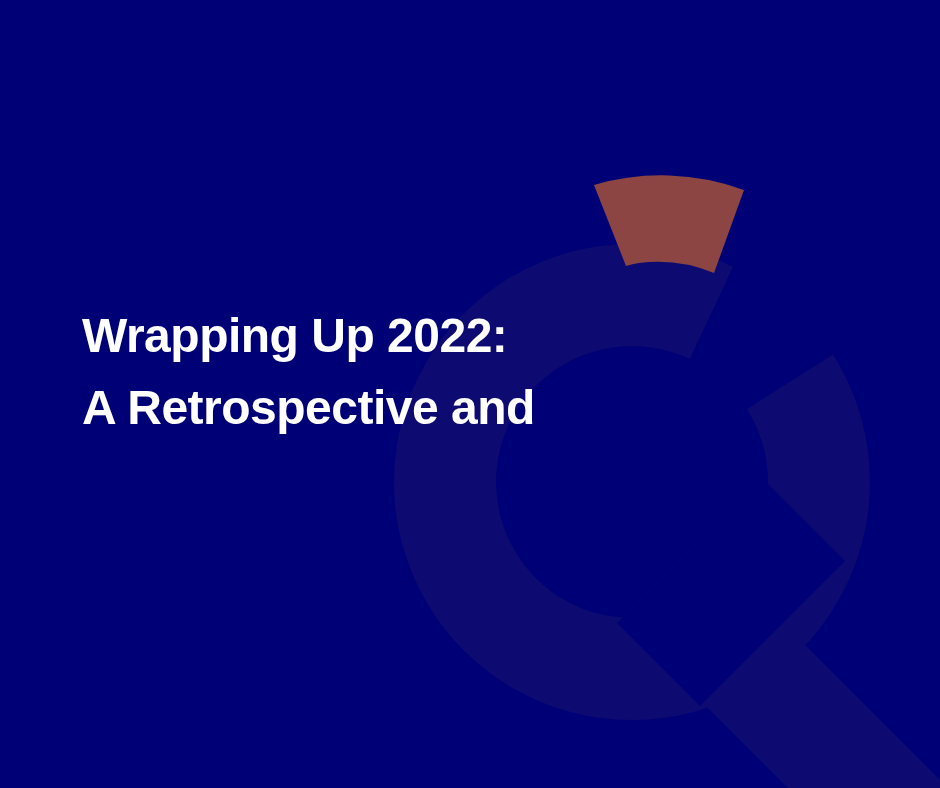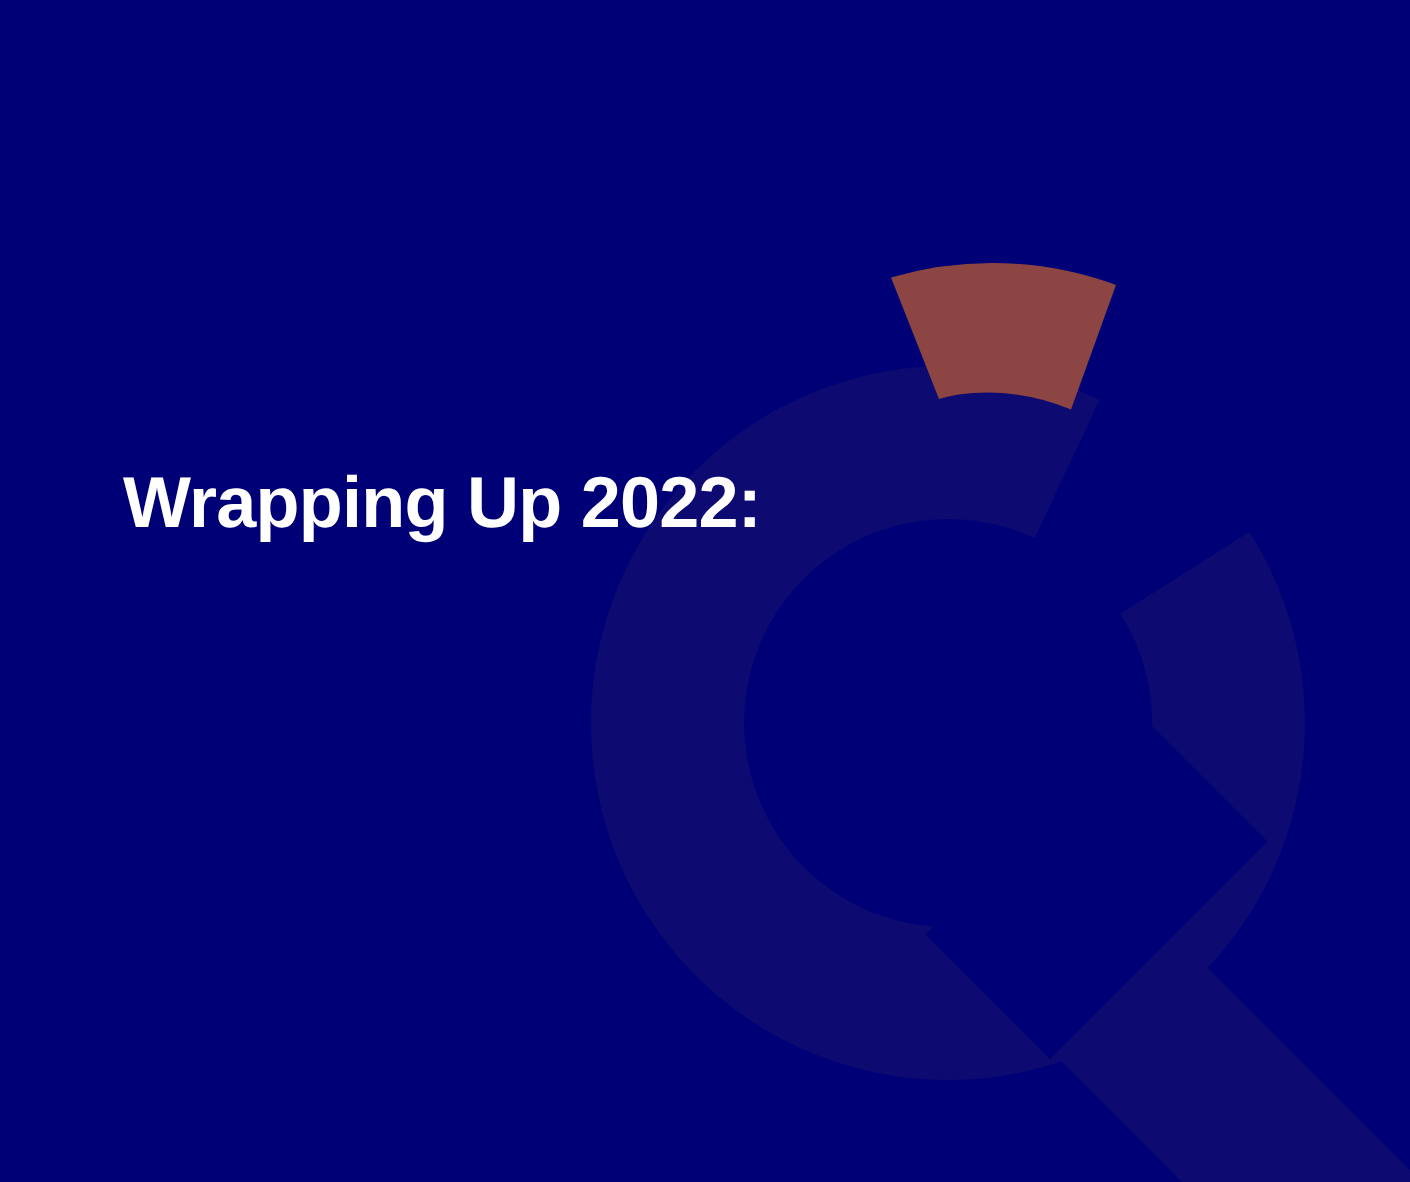--- a/index.html
+++ b/index.html
@@ -77,15 +77,16 @@
                L 714 273
                A 146 146 0 0 0 639 263
                A 146 146 0 0 0 626 266
                Z"></path>
 
     </g>
   </svg>
 
   <h1 id="headline">
     <span class="hl-line">Wrapping Up 2022:</span>
+    <span class="hl-line">A Retrospective and</span>
   </h1>
 
 </div>
 
 </body></html>

